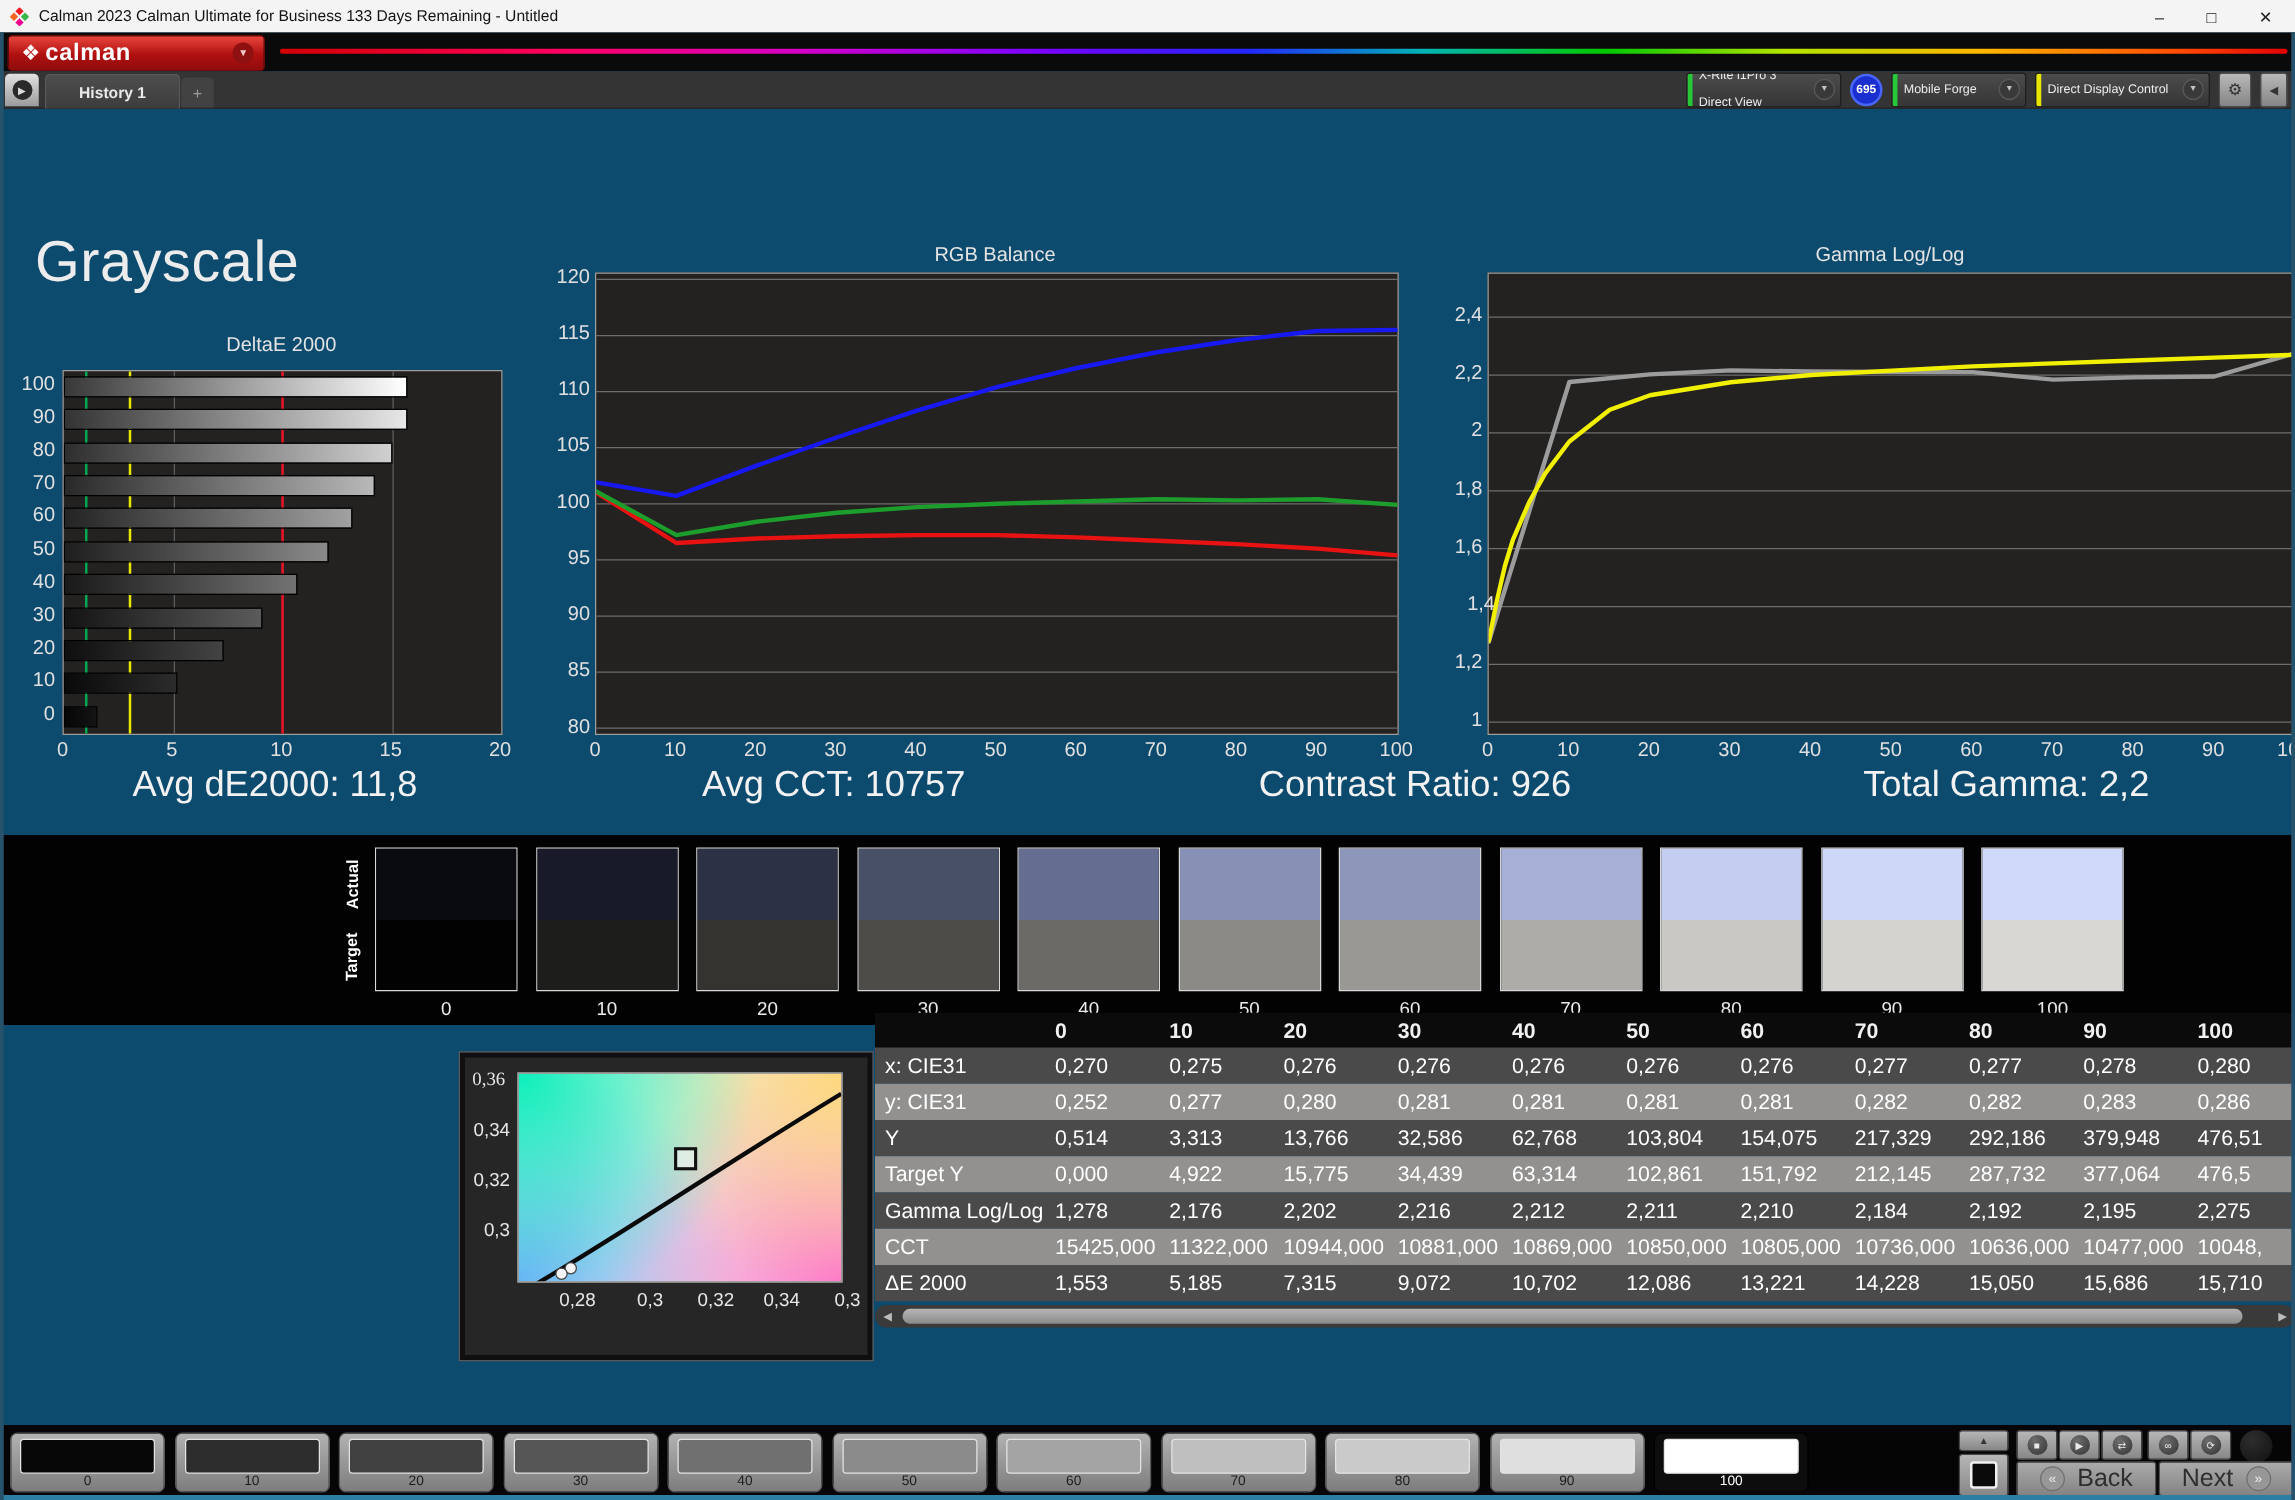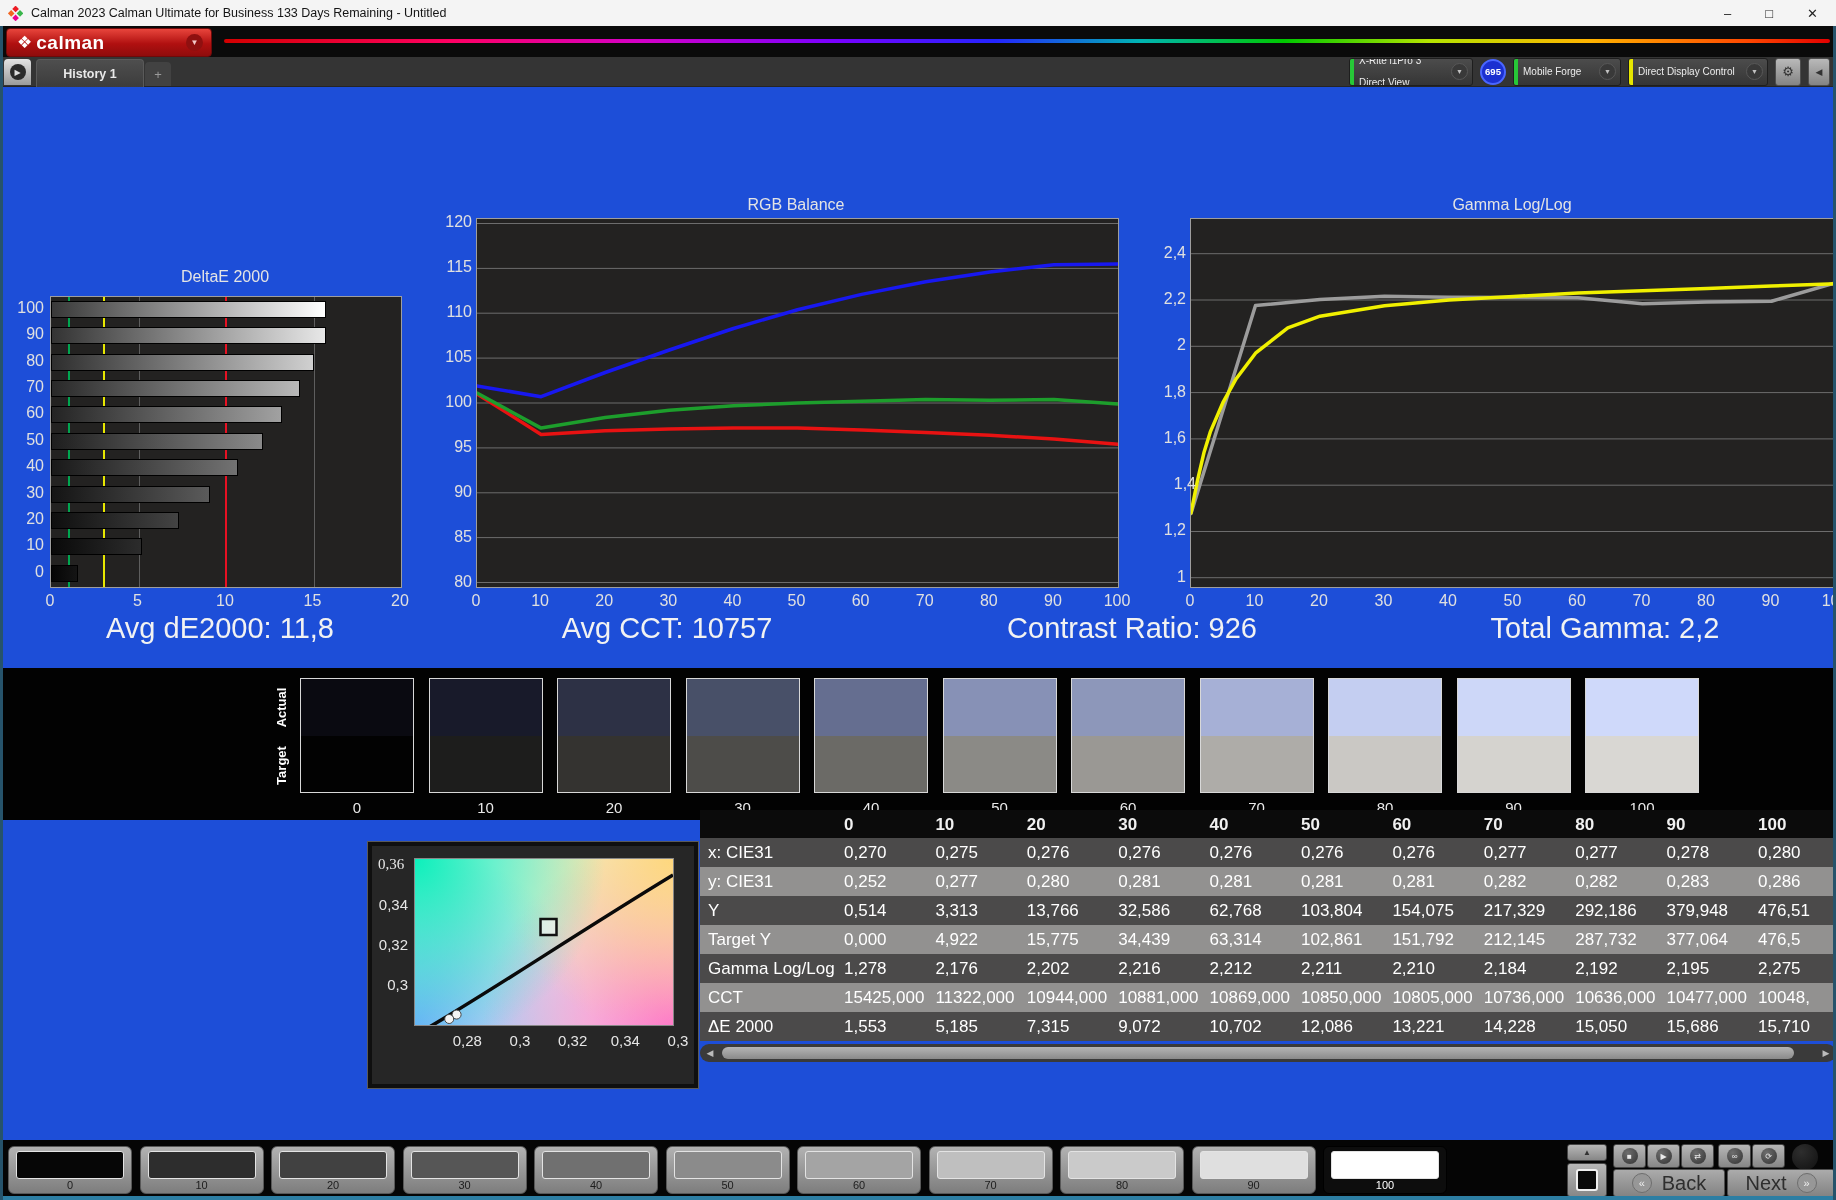--- a/index.html
+++ b/index.html
@@ -1,16 +1,16 @@
 <!DOCTYPE html>
 <html><head>
 <meta charset="utf-8">
 <style>
   html,body{margin:0;padding:0;background:#000;}
-  #app{position:relative;width:1836px;height:1200px;background:#1d4ed8;overflow:hidden;
+  #app{position:relative;width:1836px;height:1200px;background:#0c4a6e;overflow:hidden;
        font-family:"Liberation Sans",sans-serif;-webkit-font-smoothing:antialiased;}
   
   .titlebar{position:absolute;left:0;top:0;width:1836px;height:26px;background:#f4f4f4;
             display:flex;align-items:center;color:#141414;font-size:12.5px;}
   .titlebar .logo{margin:0 8px 0 8px;width:15px;height:15px;}
   .winbtns{margin-left:auto;display:flex;gap:34px;padding-right:18px;font-size:13px;color:#222;}
   
   .ribbon{position:absolute;left:0;top:26px;width:1836px;height:31px;background:#0a0a0a;}
   .brandbtn{position:absolute;left:6px;top:2px;width:204px;height:27px;border-radius:4px;
             background:linear-gradient(180deg,#e8453c,#b01010 55%,#8f0c0c);border:1px solid #6d0a0a;
@@ -166,20 +166,21 @@
       </div>
       <div class="sqbtn">
         <span>⚙</span>
       </div>
       <div class="sqbtn" style="width:20px">
         <span style="font-size:9px">◀</span>
       </div>
     </div>
   </div>
 
+  <div class="h1">Grayscale</div>
 
   <div class="chart" id="chart-de" style="left:8px;top:262px;width:410px;height:352px;">
     <div class="ctitle" style="left:217px;top:6px;">DeltaE 2000</div>
     <div class="plot" id="de-plot" style="left:42px;top:34px;width:350px;height:290px;overflow:hidden;">
         <div class="vline" style="left:87.5px;"></div>
         <div class="vline" style="left:175px;"></div>
         <div class="vline" style="left:262.5px;"></div>
         <div class="refline" style="left:16.5px;background:#00a650;"></div>
         <div class="refline" style="left:51.5px;background:#e8e800;"></div>
         <div class="refline" style="left:174px;background:#e81123;"></div>
@@ -404,21 +405,21 @@
           </g>
         <rect id="cie-marker" width="16" height="16" fill="rgba(250,250,250,0.55)" stroke="#111" stroke-width="2.5" x="125.5" y="60.0"></rect>
       </svg>
     </div>
     <div id="cie-ylabels"></div>
       <div id="cie-xlabels"></div>
   <div class="cielab" style="left:2px;top:10.000000000000007px;width:34px;text-align:center;font-family:Liberation Serif, serif;">0,36</div>
       <div class="cielab" style="left:2px;top:49.99999999999996px;width:34px;text-align:right;">0,34</div>
       <div class="cielab" style="left:2px;top:90px;width:34px;text-align:right;">0,32</div>
       <div class="cielab" style="left:2px;top:130.00000000000006px;width:34px;text-align:right;">0,3</div>
-      <div class="cielab" style="left:75.38775510204087px;top:186px;width:40px;text-align:center;">0,28</div>
+      <div class="cielab" style="left:75.38775510204087px;top:186px;width:40px;">0,28</div>
       <div class="cielab" style="left:128.04081632653057px;top:186px;width:40px;text-align:center;">0,3</div>
       <div class="cielab" style="left:180.69387755102042px;top:186px;width:40px;text-align:center;">0,32</div>
       <div class="cielab" style="left:233.3469387755103px;top:186px;width:40px;text-align:center;">0,34</div>
       <div class="cielab" style="left:286px;top:186px;width:40px;text-align:center;">0,3</div>
     </div>
 
   <div class="dtable">
     <div id="table-body">
         <div class="trow" style="top:0;background:#0b0b0b;">
           <div class="tcell" style="left:130px;width:91.4px;font-weight:700;color:#f0f0f0;">0</div>

